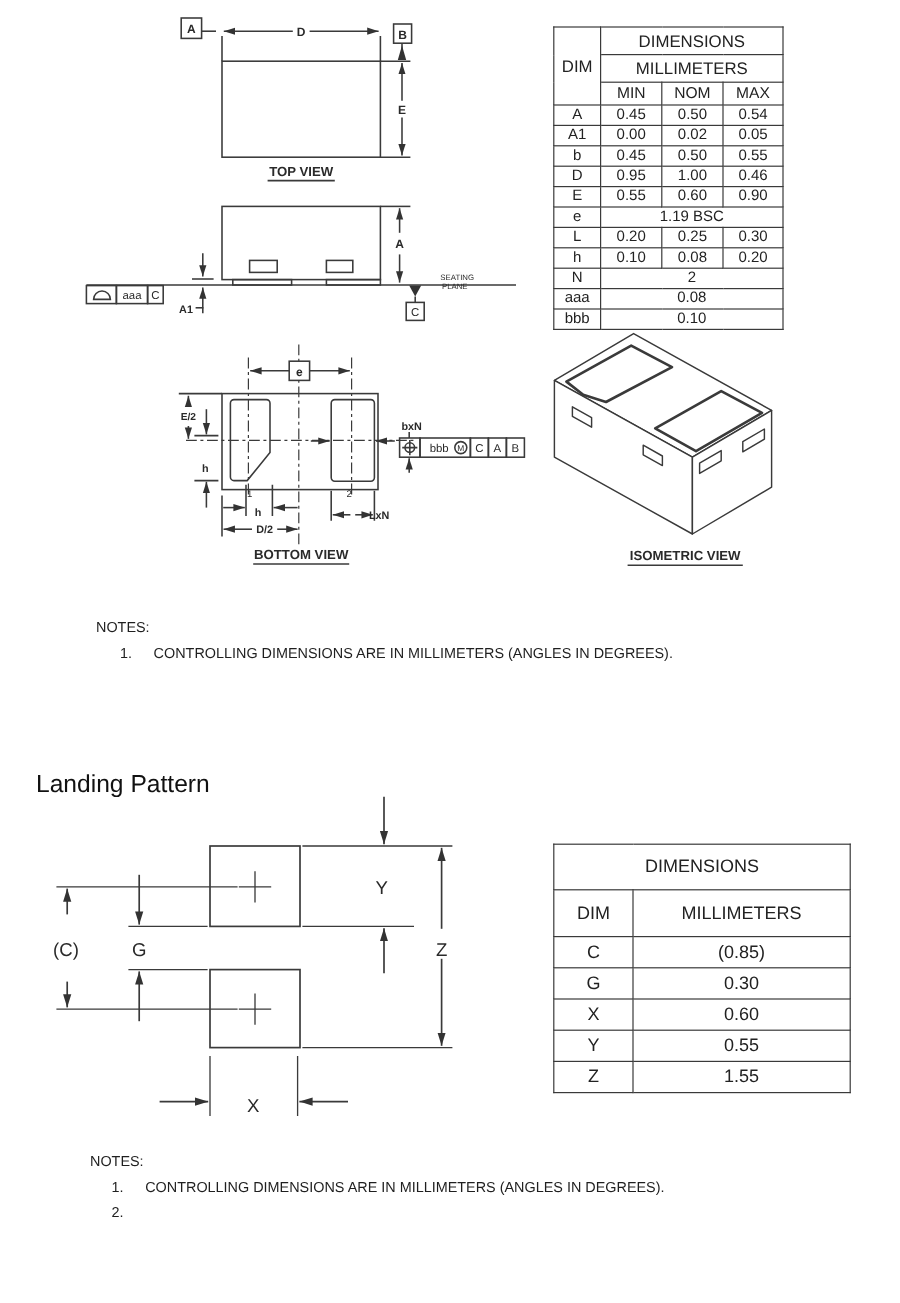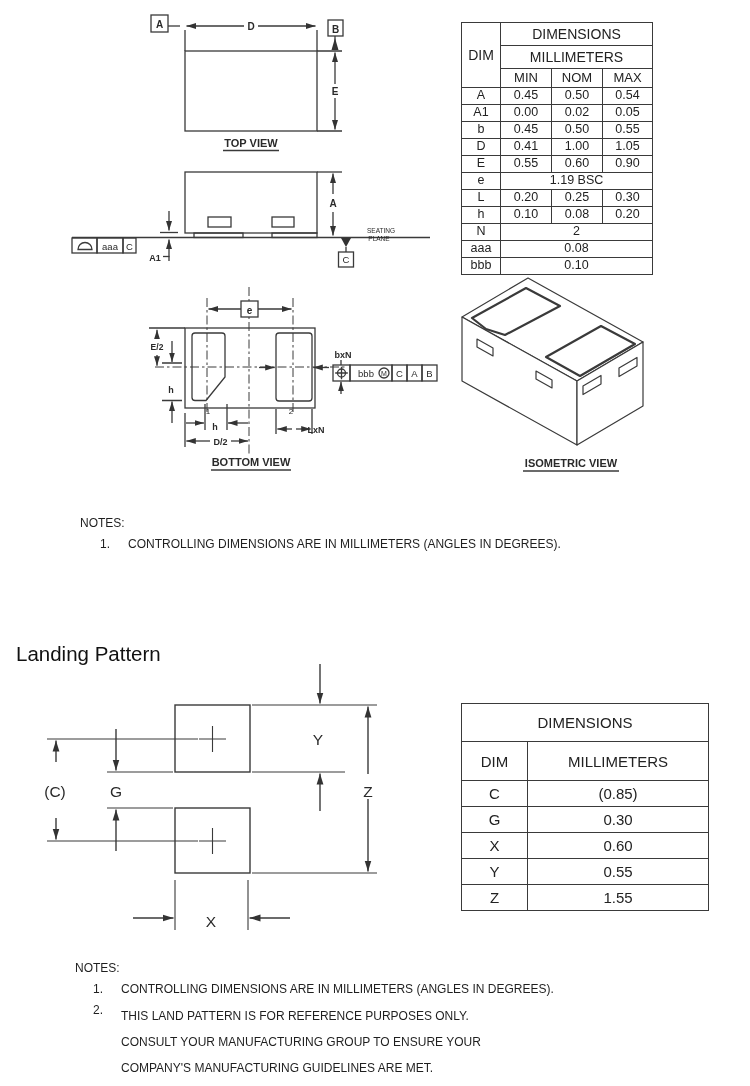--- a/index.html
+++ b/index.html
@@ -217,23 +217,23 @@
           <td class="dr">0.05</td>
         </tr>
     <tr>
           <td class="dr">b</td>
           <td class="dr">0.45</td>
           <td class="dr">0.50</td>
           <td class="dr">0.55</td>
         </tr>
     <tr>
           <td class="dr">D</td>
-          <td class="dr">0.41</td>
+          <td class="dr">0.95</td>
           <td class="dr">1.00</td>
-          <td class="dr">1.05</td>
+          <td class="dr">0.46</td>
         </tr>
     <tr>
           <td class="dr">E</td>
           <td class="dr">0.55</td>
           <td class="dr">0.60</td>
           <td class="dr">0.90</td>
         </tr>
     <tr>
           <td class="dr">e</td>
           <td class="dr" colspan="3">1.19 BSC</td>
@@ -266,21 +266,21 @@
     </table>
 
   <div class="abs notes" style="left:80px;top:516px;width:640px">
     <div>NOTES:</div>
     <div class="row">
       <span class="num" style="margin-left:20px">1.</span>
       <span class="txt">CONTROLLING DIMENSIONS ARE IN MILLIMETERS (ANGLES IN DEGREES).</span>
     </div>
   </div>
 
-  <div class="abs lp-title" style="left:16px;top:642px">Landing Pattern</div>
+  <div class="abs lp-title" style="left:30px;top:642px">Landing Pattern</div>
 
   <svg class="abs" style="left:30px;top:655px" width="400" height="285" viewBox="30 655 400 285">
     <defs>
       <marker id="m3" viewBox="0 0 10 7" markerWidth="11" markerHeight="8" refX="10" refY="3.5" orient="auto" markerUnits="userSpaceOnUse">
         <path d="M0,0.4 L10,3.5 L0,6.6 Z" fill="#333"></path>
       </marker>
     </defs>
     <g stroke="#3a3a3a" stroke-width="1.4" fill="none">
       <rect x="175" y="705" width="75" height="67"></rect>
       <rect x="175" y="808" width="75" height="65"></rect>
@@ -349,21 +349,16 @@
     </table>
 
   <div class="abs notes" style="left:75px;top:961px;width:660px">
     <div>NOTES:</div>
     <div class="row">
       <span class="num" style="margin-left:18px">1.</span>
       <span class="txt">CONTROLLING DIMENSIONS ARE IN MILLIMETERS (ANGLES IN DEGREES).</span>
     </div>
     <div class="row">
       <span class="num" style="margin-left:18px">2.</span>
-      <span class="txt">
-        <div>THIS LAND PATTERN IS FOR REFERENCE PURPOSES ONLY.</div>
-        <div>CONSULT YOUR MANUFACTURING GROUP TO ENSURE YOUR</div>
-        <div>COMPANY'S MANUFACTURING GUIDELINES ARE MET.</div>
-      </span>
     </div>
   </div>
 
 </div>
 
 </body></html>

